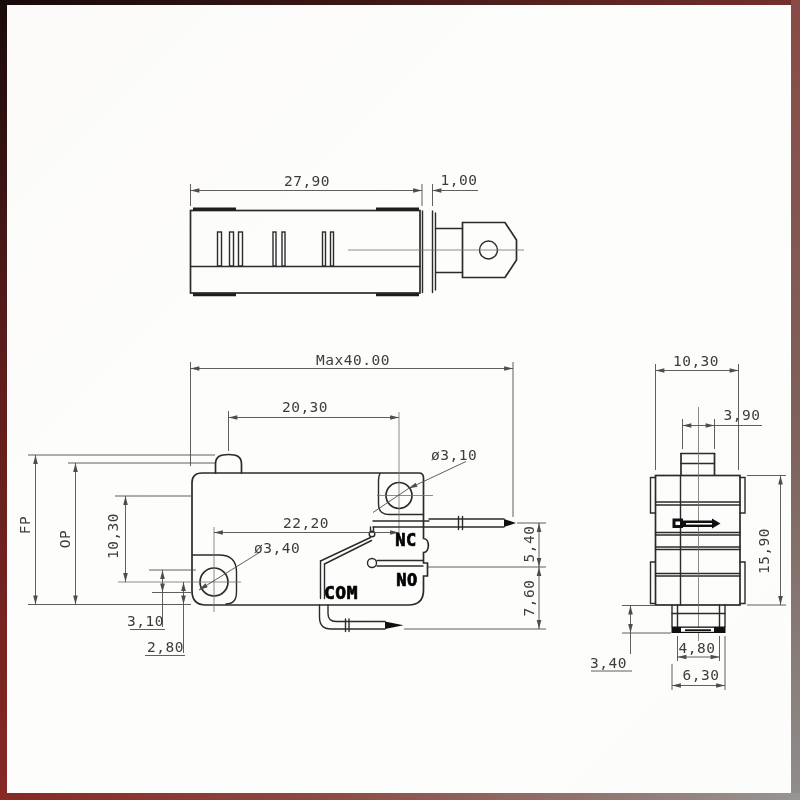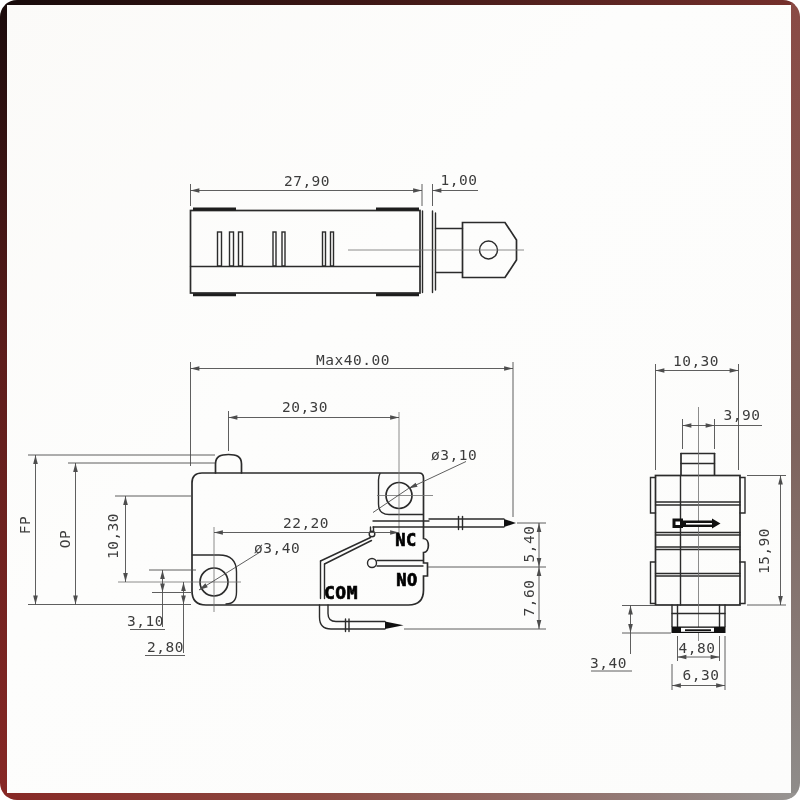--- a/index.html
+++ b/index.html
@@ -1,16 +1,16 @@
 <!DOCTYPE html>
 <html><head>
 <meta charset="utf-8">
 <style>
   html,body{margin:0;padding:0;}
-  #stage{position:relative;width:800px;height:800px;background:linear-gradient(135deg,#fbfaf8 0%,#fdfdfc 40%,#fcfcfb 100%);overflow:hidden;border-radius:17px;}
+  #stage{position:relative;width:800px;height:800px;background:linear-gradient(135deg,#fbfaf8 0%,#fdfdfc 40%,#fcfcfb 100%);overflow:hidden;}
   .frame{position:absolute;}
   #frame-top{left:0;top:0;width:800px;height:5px;background:linear-gradient(to right,#170a0a,#3d1715 45%,#75302c);}
   #frame-left{left:0;top:0;width:7px;height:800px;background:linear-gradient(to bottom,#1a0b0b,#5d1d1b 45%,#872825);}
   #frame-right{right:0;top:0;width:9px;height:800px;background:linear-gradient(to bottom,#8a4a45,#7e625c 55%,#8f8d8b);}
   #frame-bottom{left:0;bottom:0;width:800px;height:7px;background:linear-gradient(to right,#872825,#8c4a42 40%,#979593);}
   svg{position:absolute;left:0;top:0;}
   .o{stroke:#2b2b2b;stroke-width:1.7;fill:none;stroke-linecap:round;}
   .i{stroke:#2b2b2b;stroke-width:1.4;fill:none;stroke-linecap:round;}
   .t{stroke:#1d1d1d;stroke-width:3;fill:none;}
   .d{stroke:#4d4d4d;stroke-width:0.9;fill:none;}

